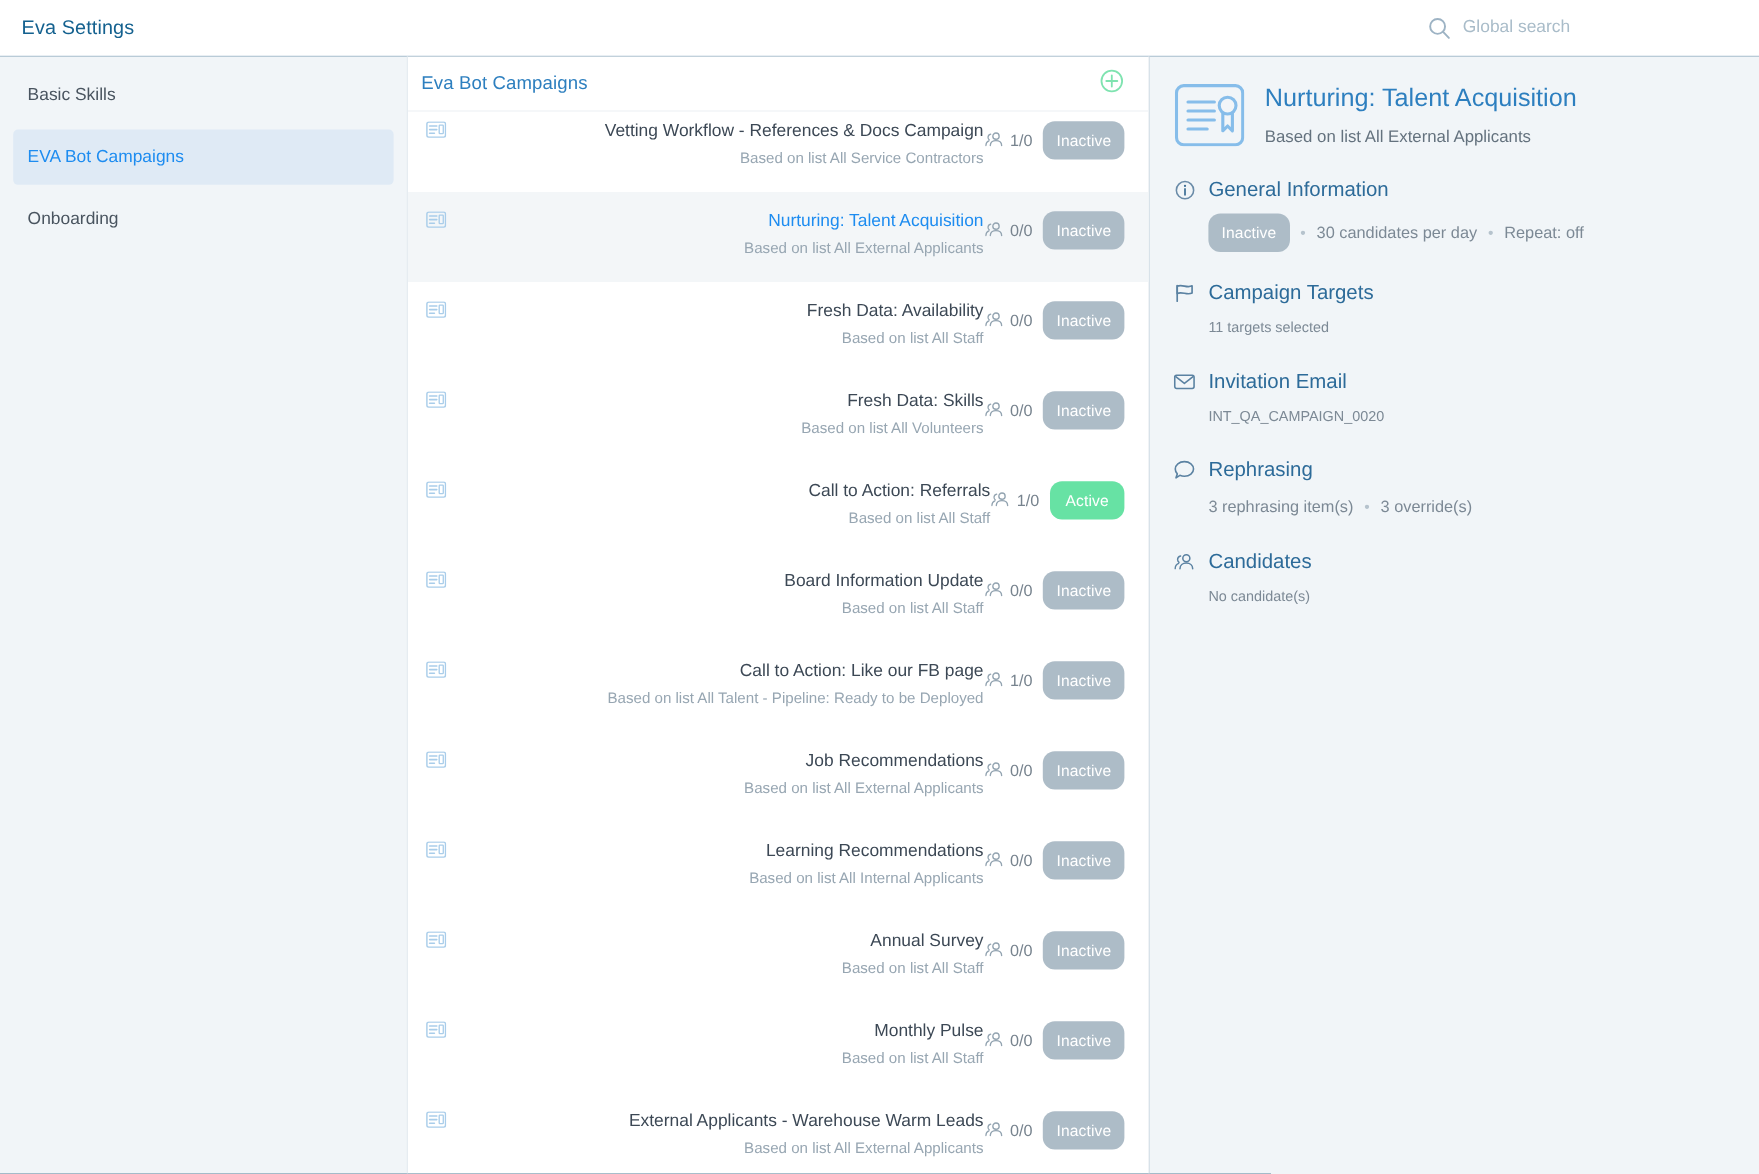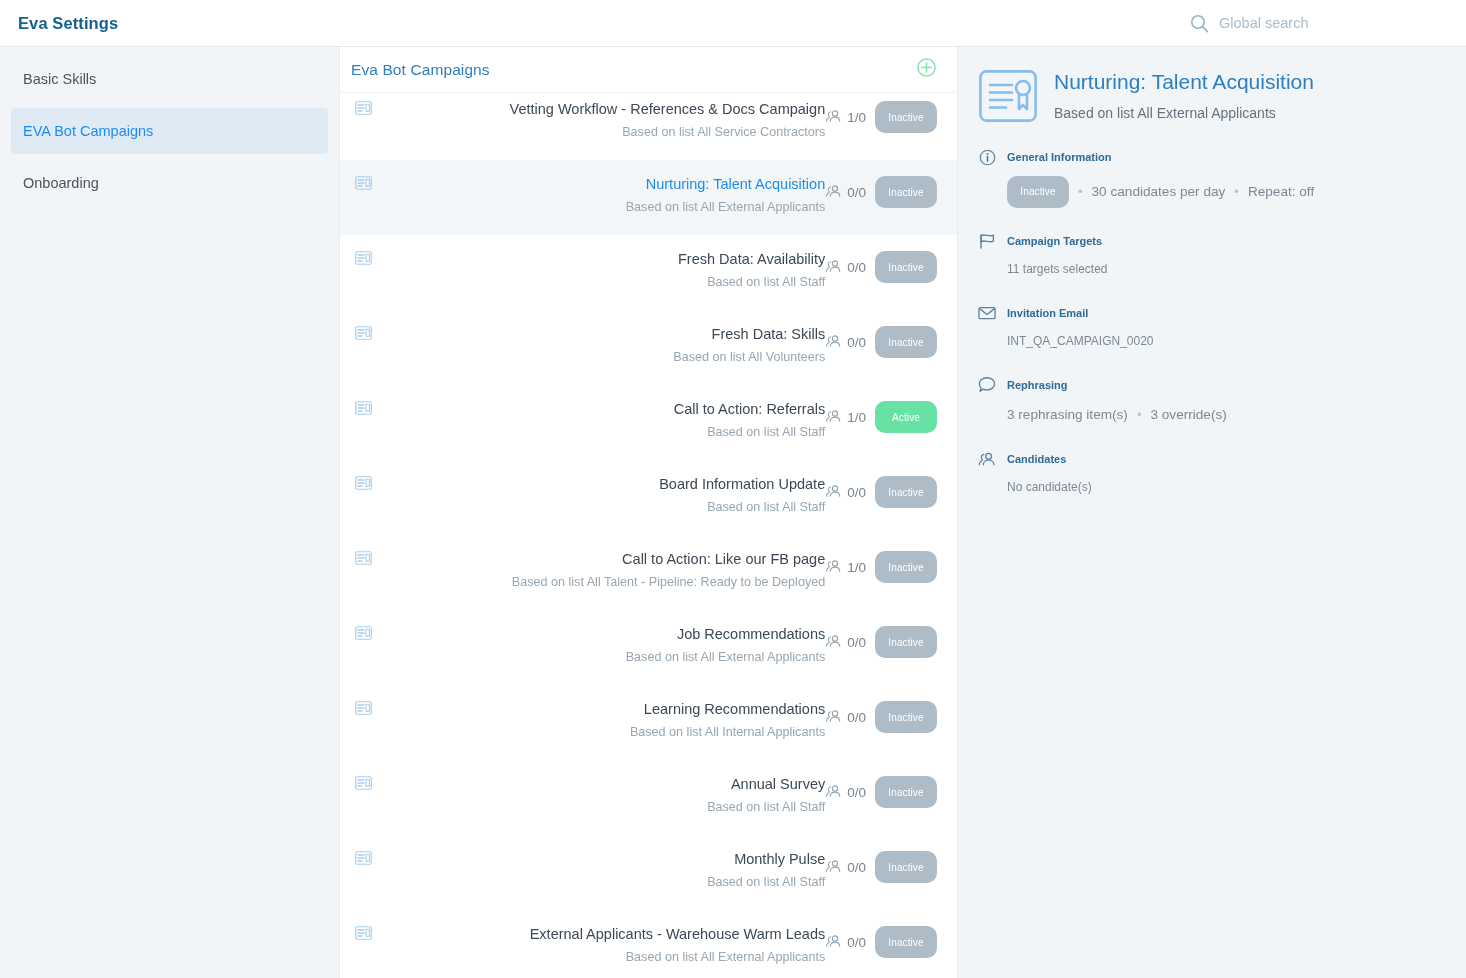--- a/index.html
+++ b/index.html
@@ -28,21 +28,21 @@
     min-height: 47px;
     background: #ffffff;
     border-bottom: 1px solid #e3eaf0;
     display: flex;
     align-items: center;
     justify-content: space-between;
     padding: 0 22px 0 18px;
   }
   .app-title {
     font-size: 16.5px;
-    font-weight: bold;
+    font-weight: normal;
     color: #14618f;
     letter-spacing: 0.1px;
   }
   .search-box {
     display: flex;
     align-items: center;
     gap: 10px;
     min-width: 240px;
     padding-right: 45px;
   }
@@ -174,21 +174,21 @@
     color: #77838e;
   }
   .badge {
     display: inline-flex;
     align-items: center;
     justify-content: center;
     height: 19px;
     min-width: 62px;
     padding: 16px 11px;
     border-radius: 10px;
-    font-size: 10px;
+    font-size: 13px;
     color: #ffffff;
     letter-spacing: 0.1px;
   }
   .badge.inactive { background: #adbcc7; }
   .badge.active   { background: #67e2a4; }
 
   
   .detail {
     flex: 1;
     background: #f1f5f8;
@@ -224,23 +224,22 @@
     display: flex;
     align-items: center;
     gap: 11px;
     margin-bottom: 10px;
   }
   .section-icon {
     width: 18px; min-width: 18px; height: 18px;
     display: flex; align-items: center; justify-content: center;
   }
   .section-title {
-    font-size: 11px;
+    font-size: 17px;
     color: #2d6b99;
-    font-weight: bold;
   }
   .section-body { padding-left: 29px; }
   .meta-line {
     display: flex;
     align-items: center;
     gap: 9px;
     font-size: 13.6px;
     color: #7c8995;
     line-height: 1.65;
   }

